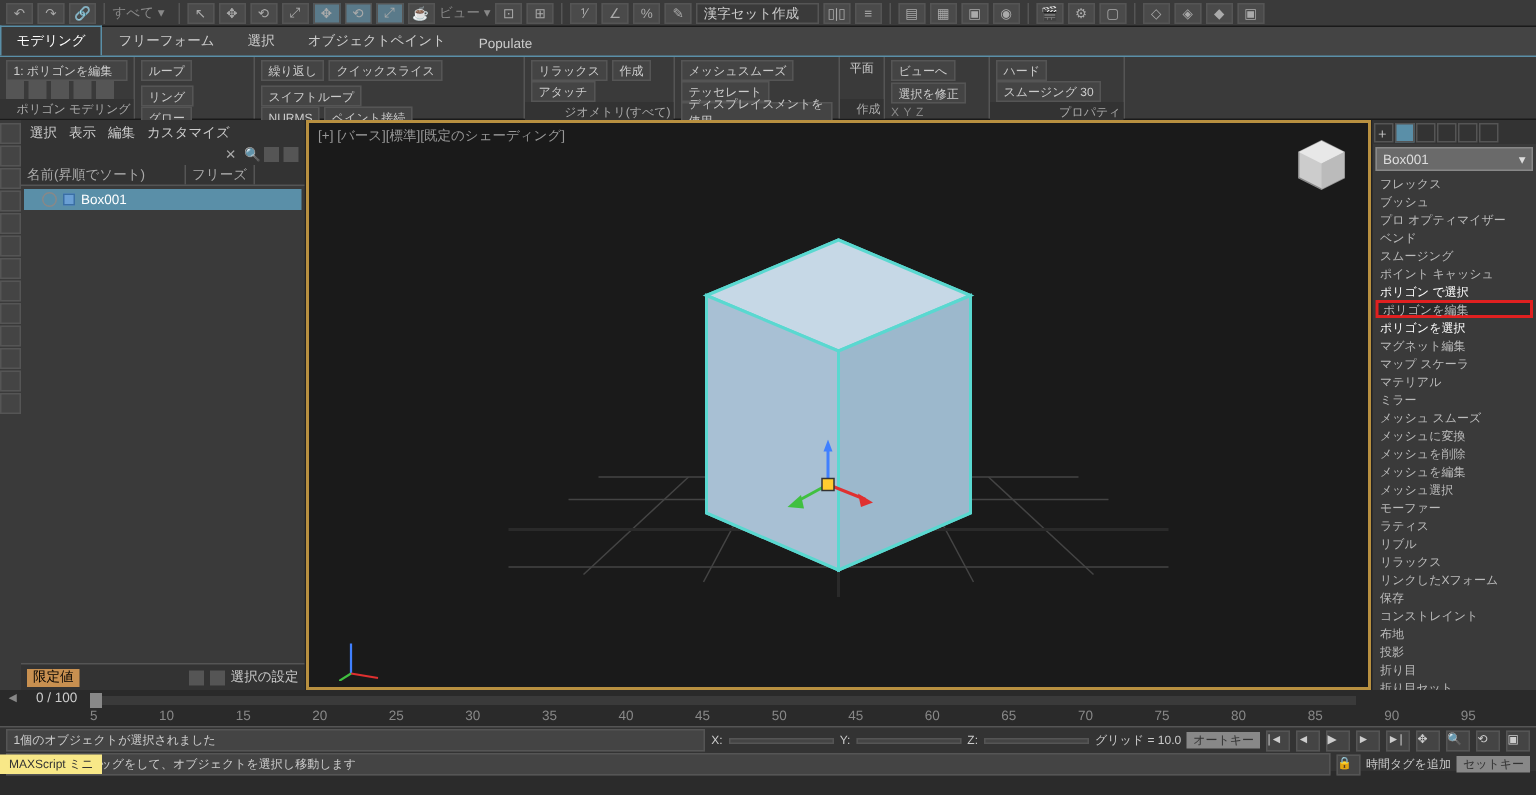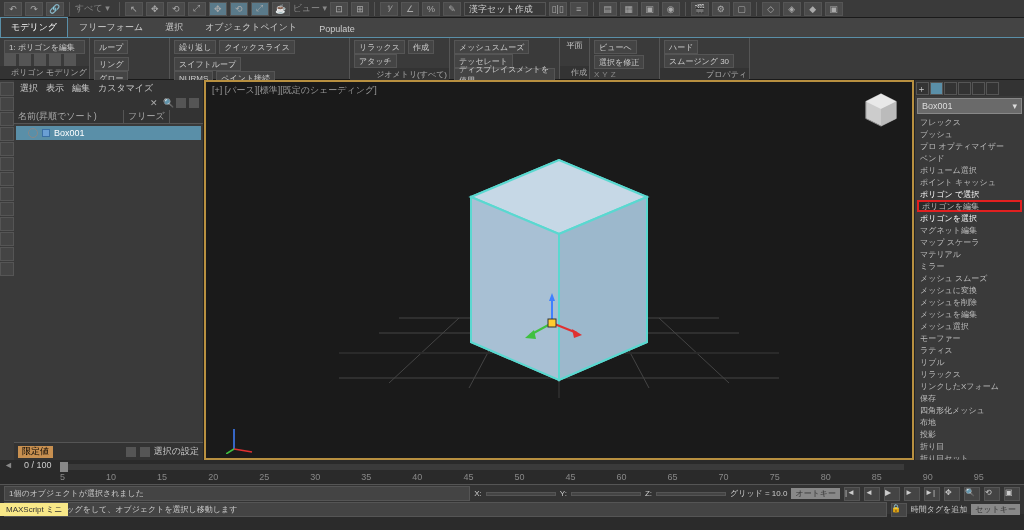--- a/index.html
+++ b/index.html
@@ -341,41 +341,41 @@
     </div>
     <div class="obj-name">
       <span>Box001</span>
       <span style="margin-left:auto">▾</span>
     </div>
     <div class="mod-list" id="mod-list">
         <div class="mod-item">フレックス</div>
         <div class="mod-item">ブッシュ</div>
         <div class="mod-item">プロ オプティマイザー</div>
         <div class="mod-item">ベンド</div>
-        <div class="mod-item">ボリューム選択</div>
+        <div class="mod-item">スムージング</div>
         <div class="mod-item">ポイント キャッシュ</div>
         <div class="mod-item near">ポリゴン で選択</div>
         <div class="mod-item highlighted">ポリゴンを編集</div>
         <div class="mod-item near">ポリゴンを選択</div>
         <div class="mod-item">マグネット編集</div>
         <div class="mod-item">マップ スケーラ</div>
         <div class="mod-item">マテリアル</div>
         <div class="mod-item">ミラー</div>
         <div class="mod-item">メッシュ スムーズ</div>
         <div class="mod-item">メッシュに変換</div>
         <div class="mod-item">メッシュを削除</div>
         <div class="mod-item">メッシュを編集</div>
         <div class="mod-item">メッシュ選択</div>
         <div class="mod-item">モーファー</div>
         <div class="mod-item">ラティス</div>
         <div class="mod-item">リブル</div>
         <div class="mod-item">リラックス</div>
         <div class="mod-item">リンクしたXフォーム</div>
         <div class="mod-item">保存</div>
-        <div class="mod-item">四角形化メッシュ</div>
+        <div class="mod-item">コンストレイント</div>
         <div class="mod-item">布地</div>
         <div class="mod-item">投影</div>
         <div class="mod-item">折り目</div>
         <div class="mod-item">折り目セット</div>
       </div>
   </div>
 
 </div>
 
 <div style="height:12px;background:#2a2a2a;position:relative">

